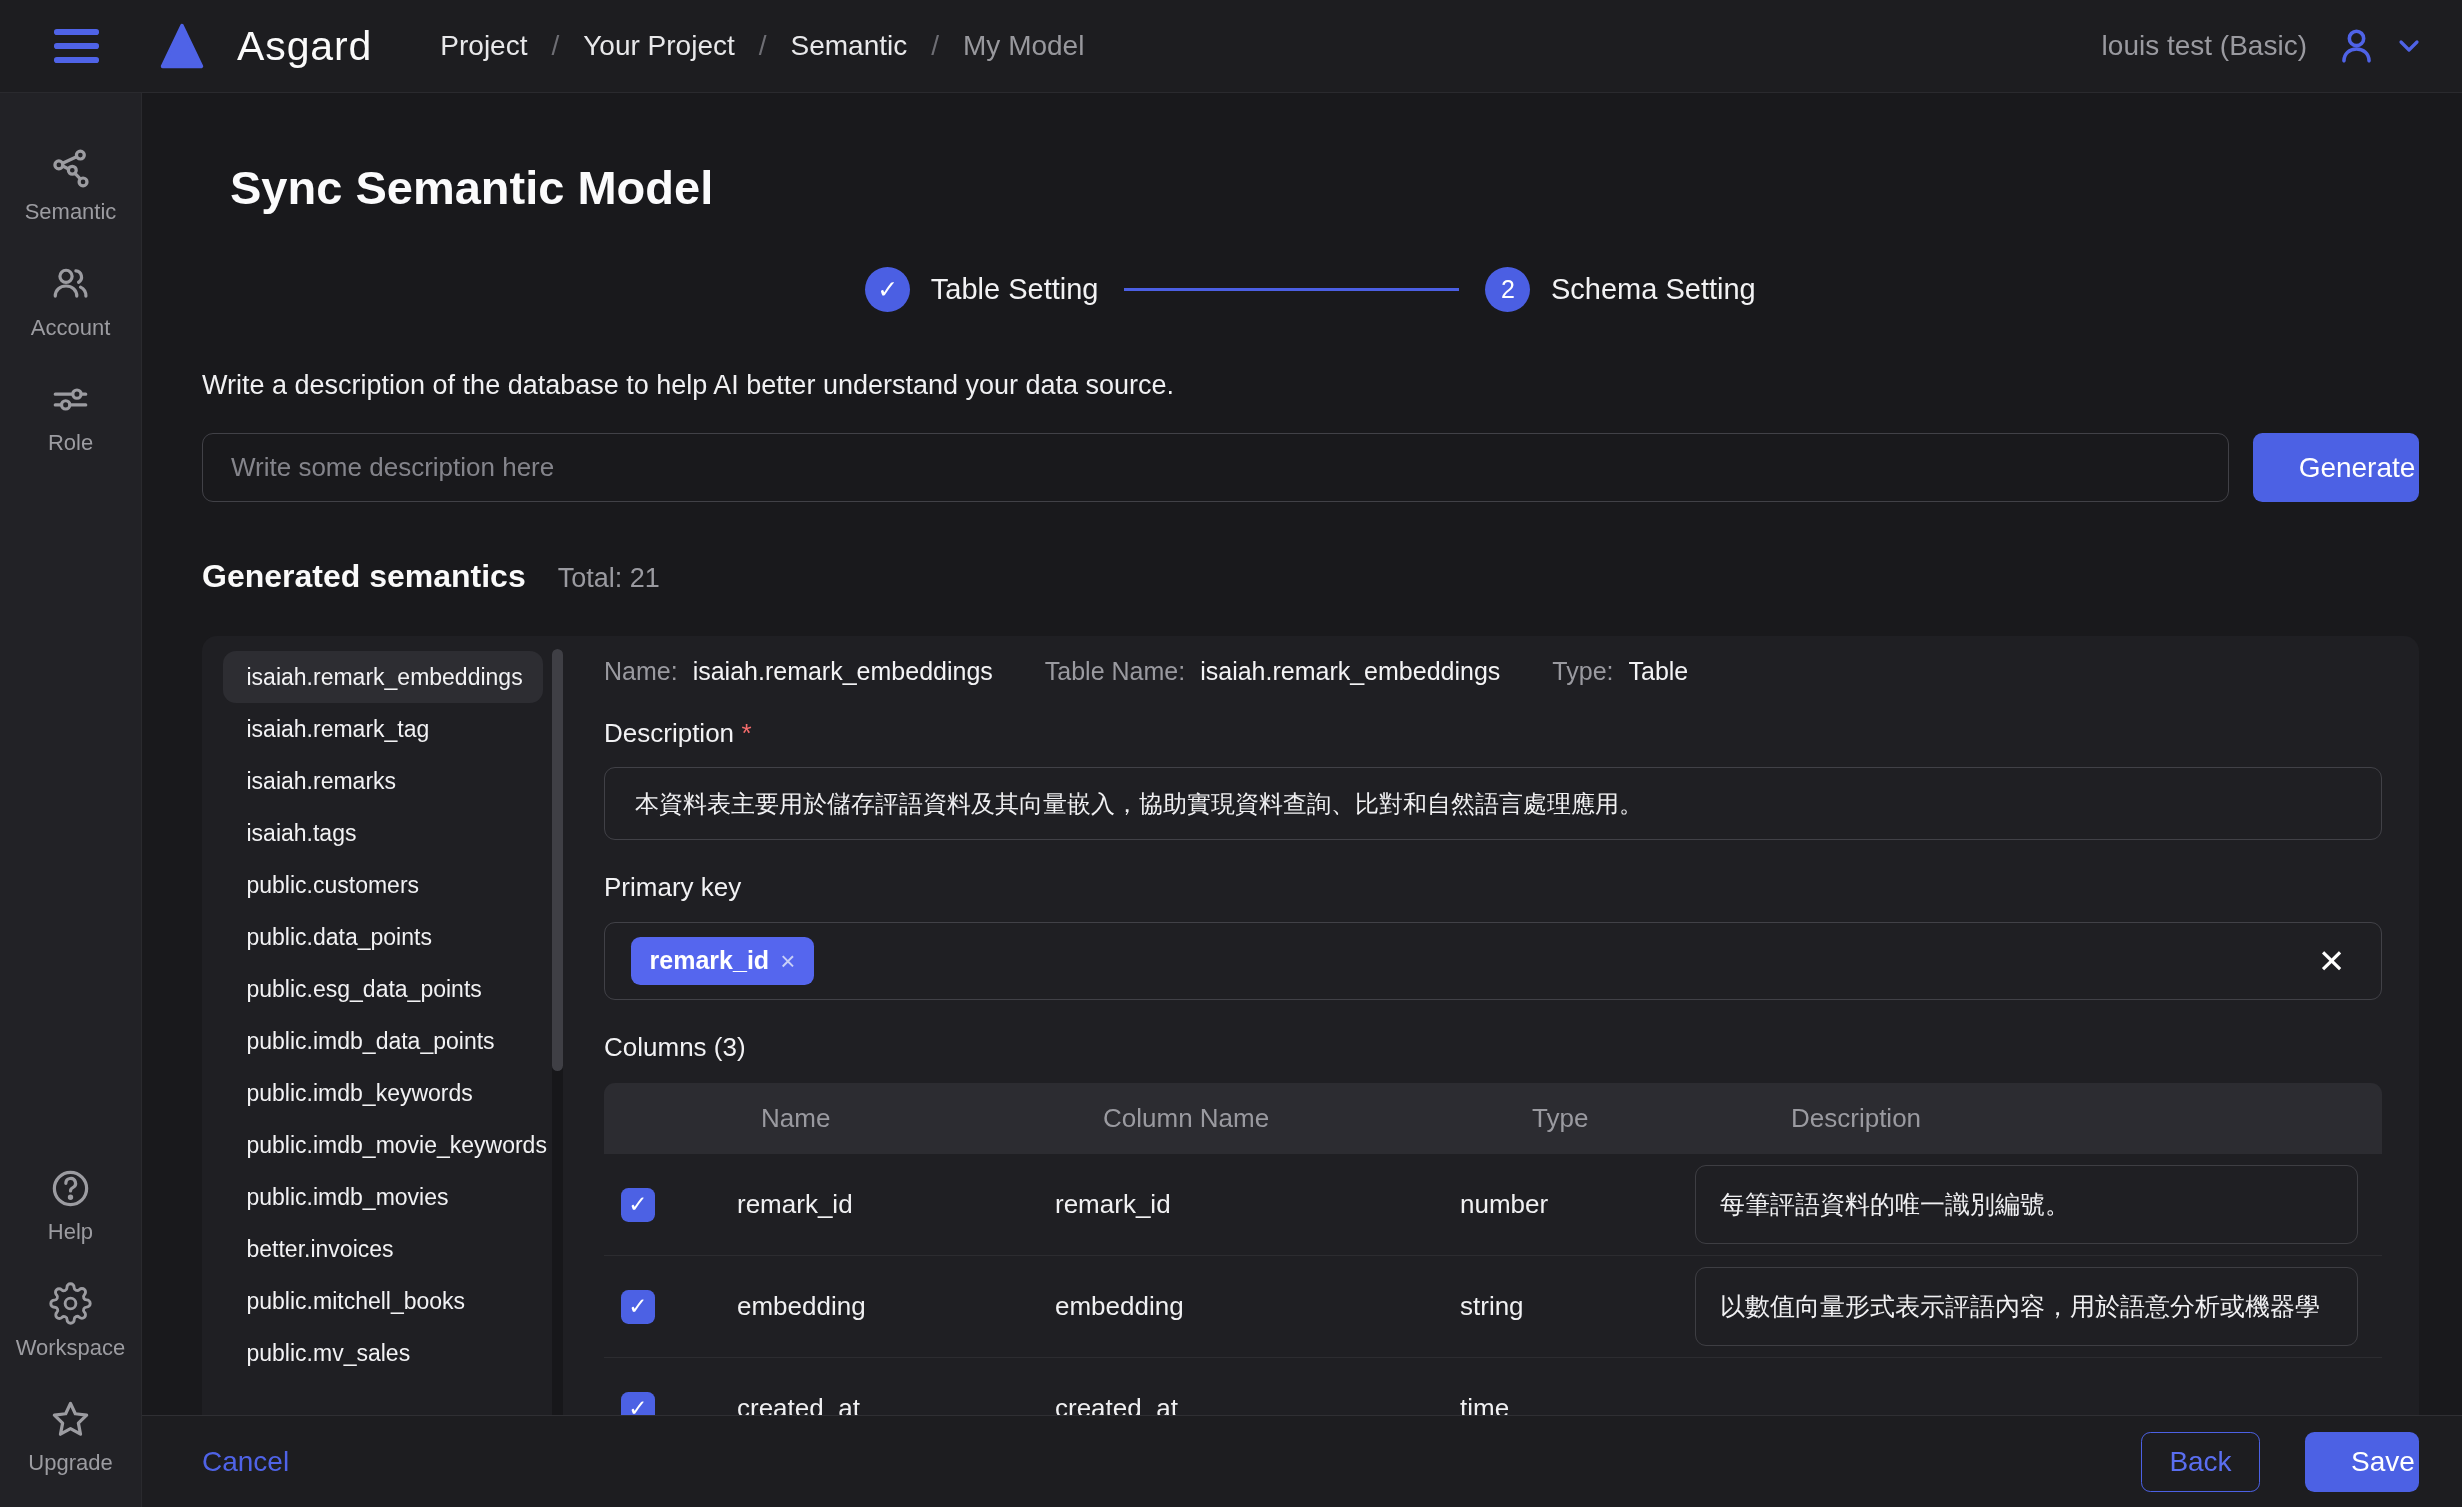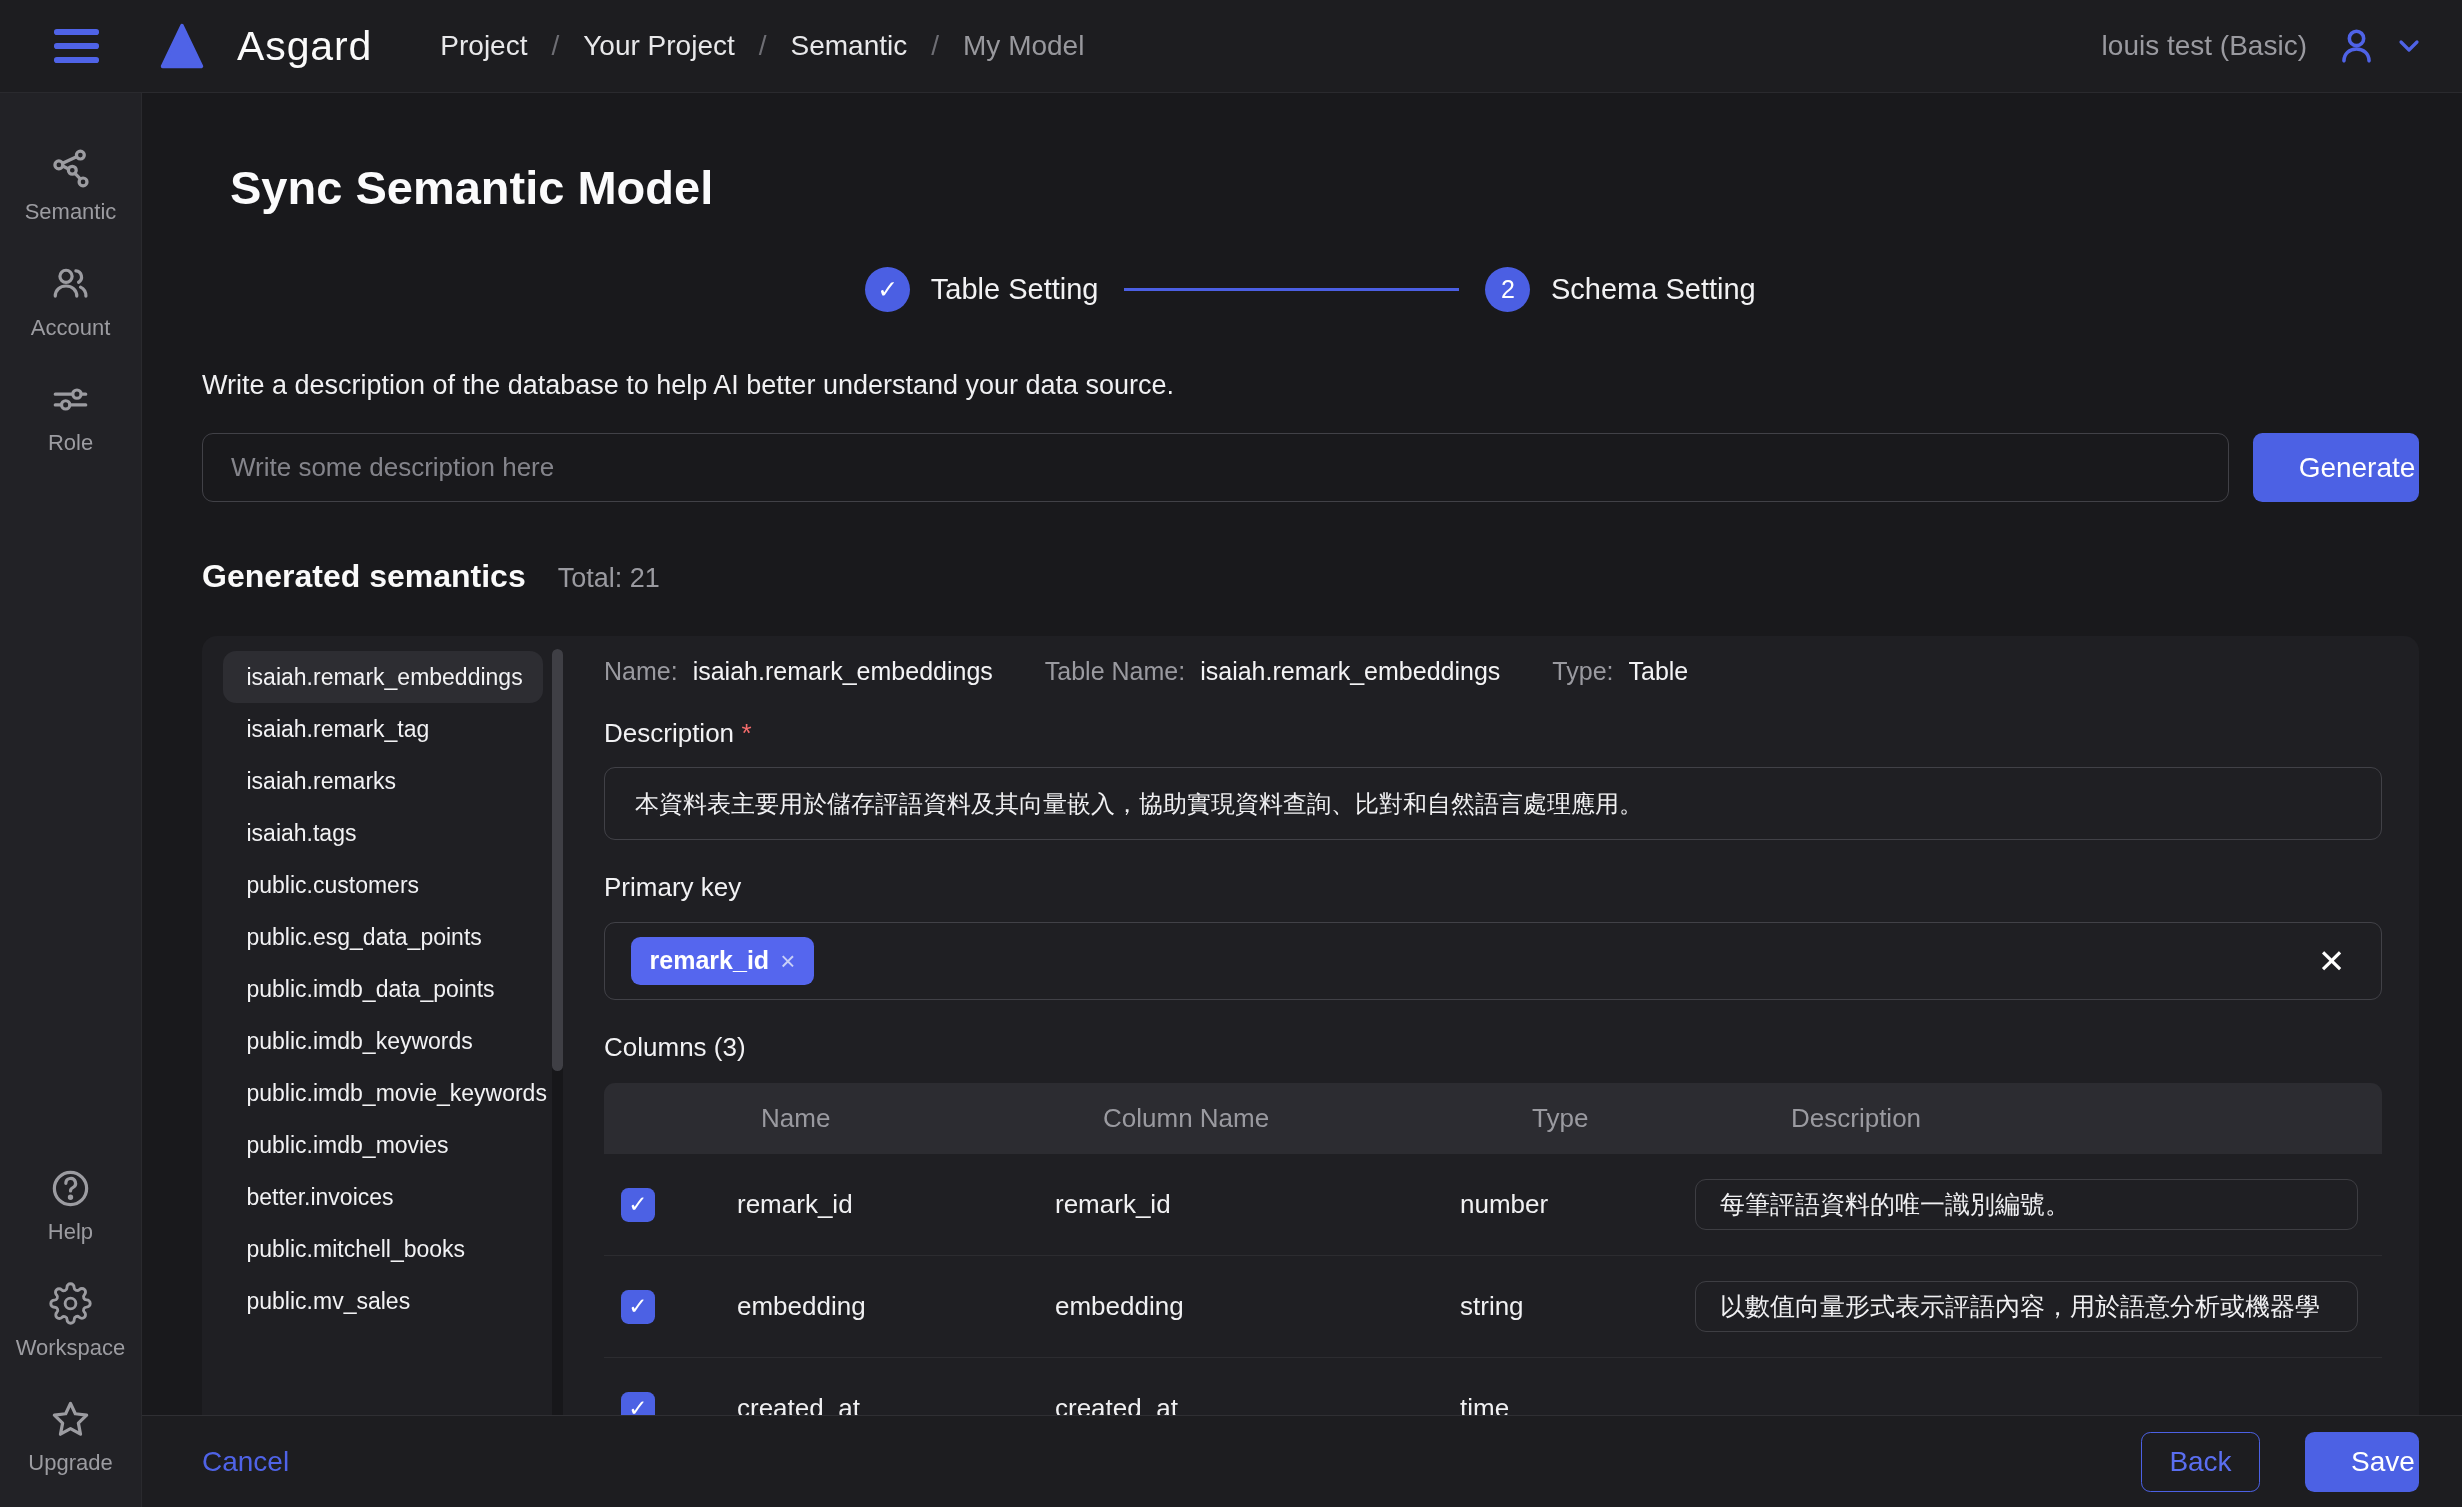--- a/index.html
+++ b/index.html
@@ -83,21 +83,21 @@
   .chip-text { font-size:25px; font-weight:bold; color:#fff; }
   .chip-close { font-size:26px; color:#c9d0f7; cursor:pointer; line-height:1; }
   .pk-clear { margin-left:auto; font-size:43px; color:#fff; cursor:pointer; line-height:1; margin-right:11px; }
 
   .cols-table { margin-top:20.5px; }
   .cols-grid { display:grid; grid-template-columns:133px 318px 405px 235px 1fr; align-items:center; }
   .cols-header { background:#2c2c31; border-radius:11px 11px 0 0; height:71px; color:#9a9aa0; font-size:26px;gap:24px; }
   .col-row { min-height:102px; border-bottom:0.9px solid #2c2c30; font-size:26px; color:#f0f0f2; }
   .checkbox { width:34px; height:34px; border-radius:7.4px; background:#4c61e4; margin-left:17px;
     display:flex; align-items:center; justify-content:center; color:#fff; font-size:23px; cursor:pointer; }
-  .cell-desc-input { height:51px; border:0.9px solid #3e3e43; border-radius:11px; display:flex; align-items:center;
+  .cell-desc-input { height:79px; border:0.9px solid #3e3e43; border-radius:11px; display:flex; align-items:center;
     padding:0 24px; margin-right:24px; font-size:25px; color:#f0f0f2; overflow:hidden; white-space:nowrap; cursor:text;font-family:Liberation Mono, monospace; }
 
   
   .footer { position:absolute; left:142px; right:0; bottom:0; height:93px; background:#1d1d20;
     border-top:0.9px solid #2f2f33; display:flex; align-items:center; padding:0 43px 0 60px; z-index:25; }
   .cancel-link { color:#4f63e7; font-size:28px; cursor:pointer; }
   .footer-right { margin-left:auto; display:flex; align-items:center; gap:45px; }
   .back-btn { width:119px; height:60px; background:transparent; border:1.9px solid #4c61e4; border-radius:9.3px;
     color:#5a6ef0; font-size:28px; cursor:pointer; font-family:inherit; }
   .save-btn { width:114px; height:60px; }
@@ -218,20 +218,21 @@
     </div>
 
     <div class="card">
 
       <div class="table-list">
         <div class="list-item selected">isaiah.remark_embeddings</div>
         <div class="list-item">isaiah.remark_tag</div>
         <div class="list-item">isaiah.remarks</div>
         <div class="list-item">isaiah.tags</div>
         <div class="list-item">public.customers</div>
+        <div class="list-item">public.data_points</div>
         <div class="list-item">public.esg_data_points</div>
         <div class="list-item">public.imdb_data_points</div>
         <div class="list-item">public.imdb_keywords</div>
         <div class="list-item">public.imdb_movie_keywords</div>
         <div class="list-item">public.imdb_movies</div>
         <div class="list-item">better.invoices</div>
         <div class="list-item">public.mitchell_books</div>
         <div class="list-item">public.mv_sales</div>
         <div class="list-scrollbar">
           <div class="list-thumb"></div>

